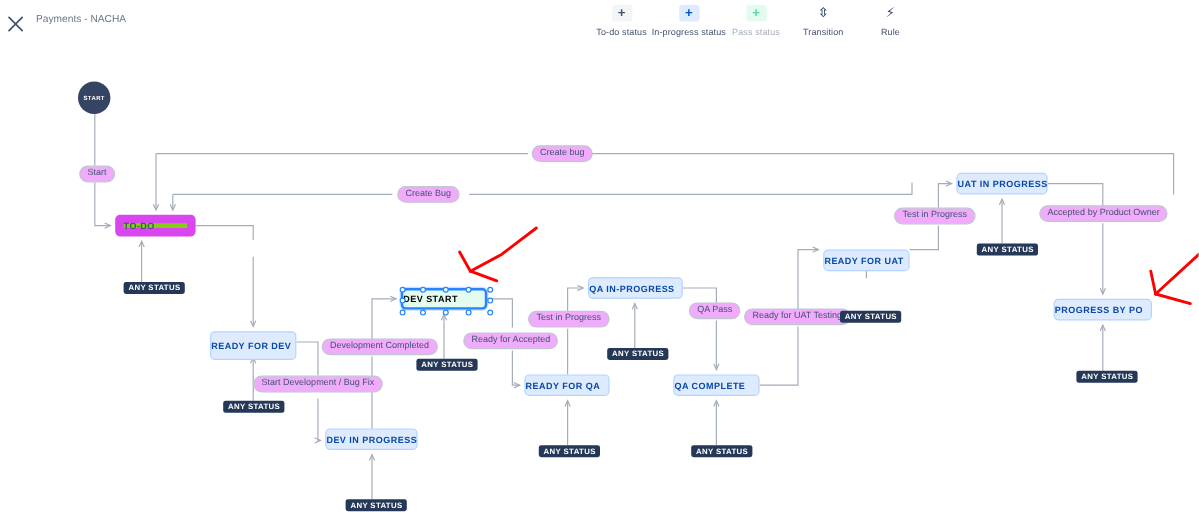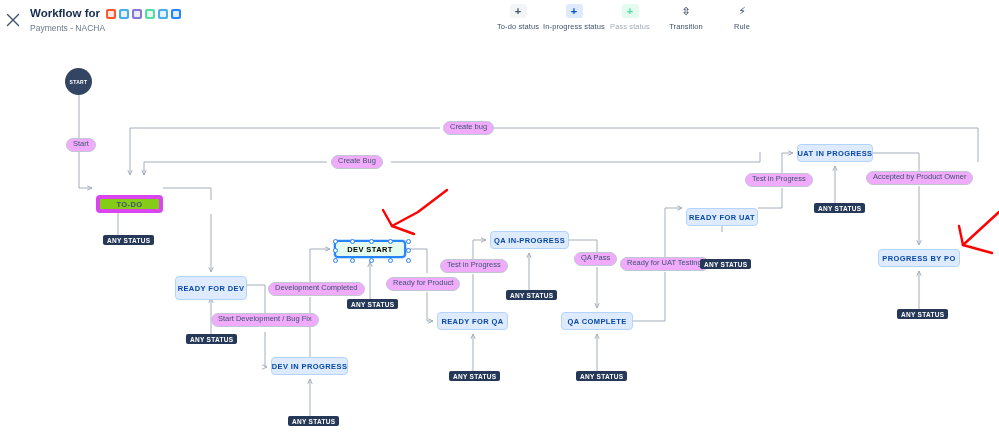--- a/index.html
+++ b/index.html
@@ -72,25 +72,25 @@
   #canvas{
     position:absolute;left:0;top:40px;width:999px;height:393px;
     background:#ffffff;overflow:hidden;
   }
   #edges{position:absolute;left:0;top:0;width:999px;height:393px;}
   #anno{position:absolute;left:0;top:0;width:999px;height:393px;pointer-events:none;}
 
   
   .node{
     position:absolute;box-sizing:border-box;
-    display:flex;align-items:center;justify-content:center;
+    display:flex;align-items:center;
     font-size:7.5px;font-weight:bold;letter-spacing:.4px;
     border-radius:4px;white-space:nowrap;cursor:pointer;z-index:6;
   }
-  .node.todo{background:#84cc16;border:4px solid #d946ef;color:#42526E;margin-top:16px;}
+  .node.todo{background:#84cc16;border:7px solid #d946ef;color:#42526E;}
   .node.inprog{background:#DEEBFF;border:1px solid #B3D4FF;color:#0747A6;}
 
   .node.selected{
     border:2px solid #2684FF;background:#E3FCEF;
     box-shadow:0 0 0 1px rgba(38,132,255,.25);
   }
   .handle{
     position:absolute;width:5px;height:5px;border-radius:50%;
     background:#ffffff;border:1.2px solid #2684FF;z-index:9;
     box-sizing:border-box;
@@ -127,29 +127,20 @@
 
 <div id="header">
 
   <div id="close-btn">
     <svg width="18" height="18" viewBox="0 0 18 18">
       <path d="M3.5 3.5 L14.5 14.5 M14.5 3.5 L3.5 14.5" stroke="#42526E" stroke-width="1.4" stroke-linecap="round"></path>
     </svg>
   </div>
 
   <div id="title-wrap">
-    <div id="wf-title">
-      <span class="ttext">Workflow for</span>
-      <span class="proj-icon" style="background:#FF5630"></span>
-      <span class="proj-icon" style="background:#4BADE8"></span>
-      <span class="proj-icon" style="background:#8777D9"></span>
-      <span class="proj-icon" style="background:#57D9A3"></span>
-      <span class="proj-icon" style="background:#4BADE8"></span>
-      <span class="proj-icon" style="background:#2684FF"></span>
-    </div>
     <div id="wf-sub">Payments - NACHA</div>
   </div>
 
   <div id="toolbar">
     <div class="tb-item">
       <span class="tb-ico todo">+</span>
       <span class="tb-lbl">To-do status</span>
     </div>
     <div class="tb-item">
       <span class="tb-ico inprog">+</span>
@@ -296,21 +287,21 @@
   <div class="pill" style="left:331px;top:115px;">
     <span>Create Bug</span>
   </div>
   <div class="pill" style="left:211px;top:273px;">
     <span>Start Development / Bug Fix</span>
   </div>
   <div class="pill" style="left:268px;top:242px;">
     <span>Development Completed</span>
   </div>
   <div class="pill" style="left:386px;top:237px;">
-    <span>Ready for Product</span>
+    <span>Ready for Accepted</span>
   </div>
   <div class="pill" style="left:440px;top:219px;">
     <span>Test in Progress</span>
   </div>
   <div class="pill" style="left:574px;top:212px;">
     <span>QA Pass</span>
   </div>
   <div class="pill" style="left:620px;top:217px;">
     <span>Ready for UAT Testing</span>
   </div>

